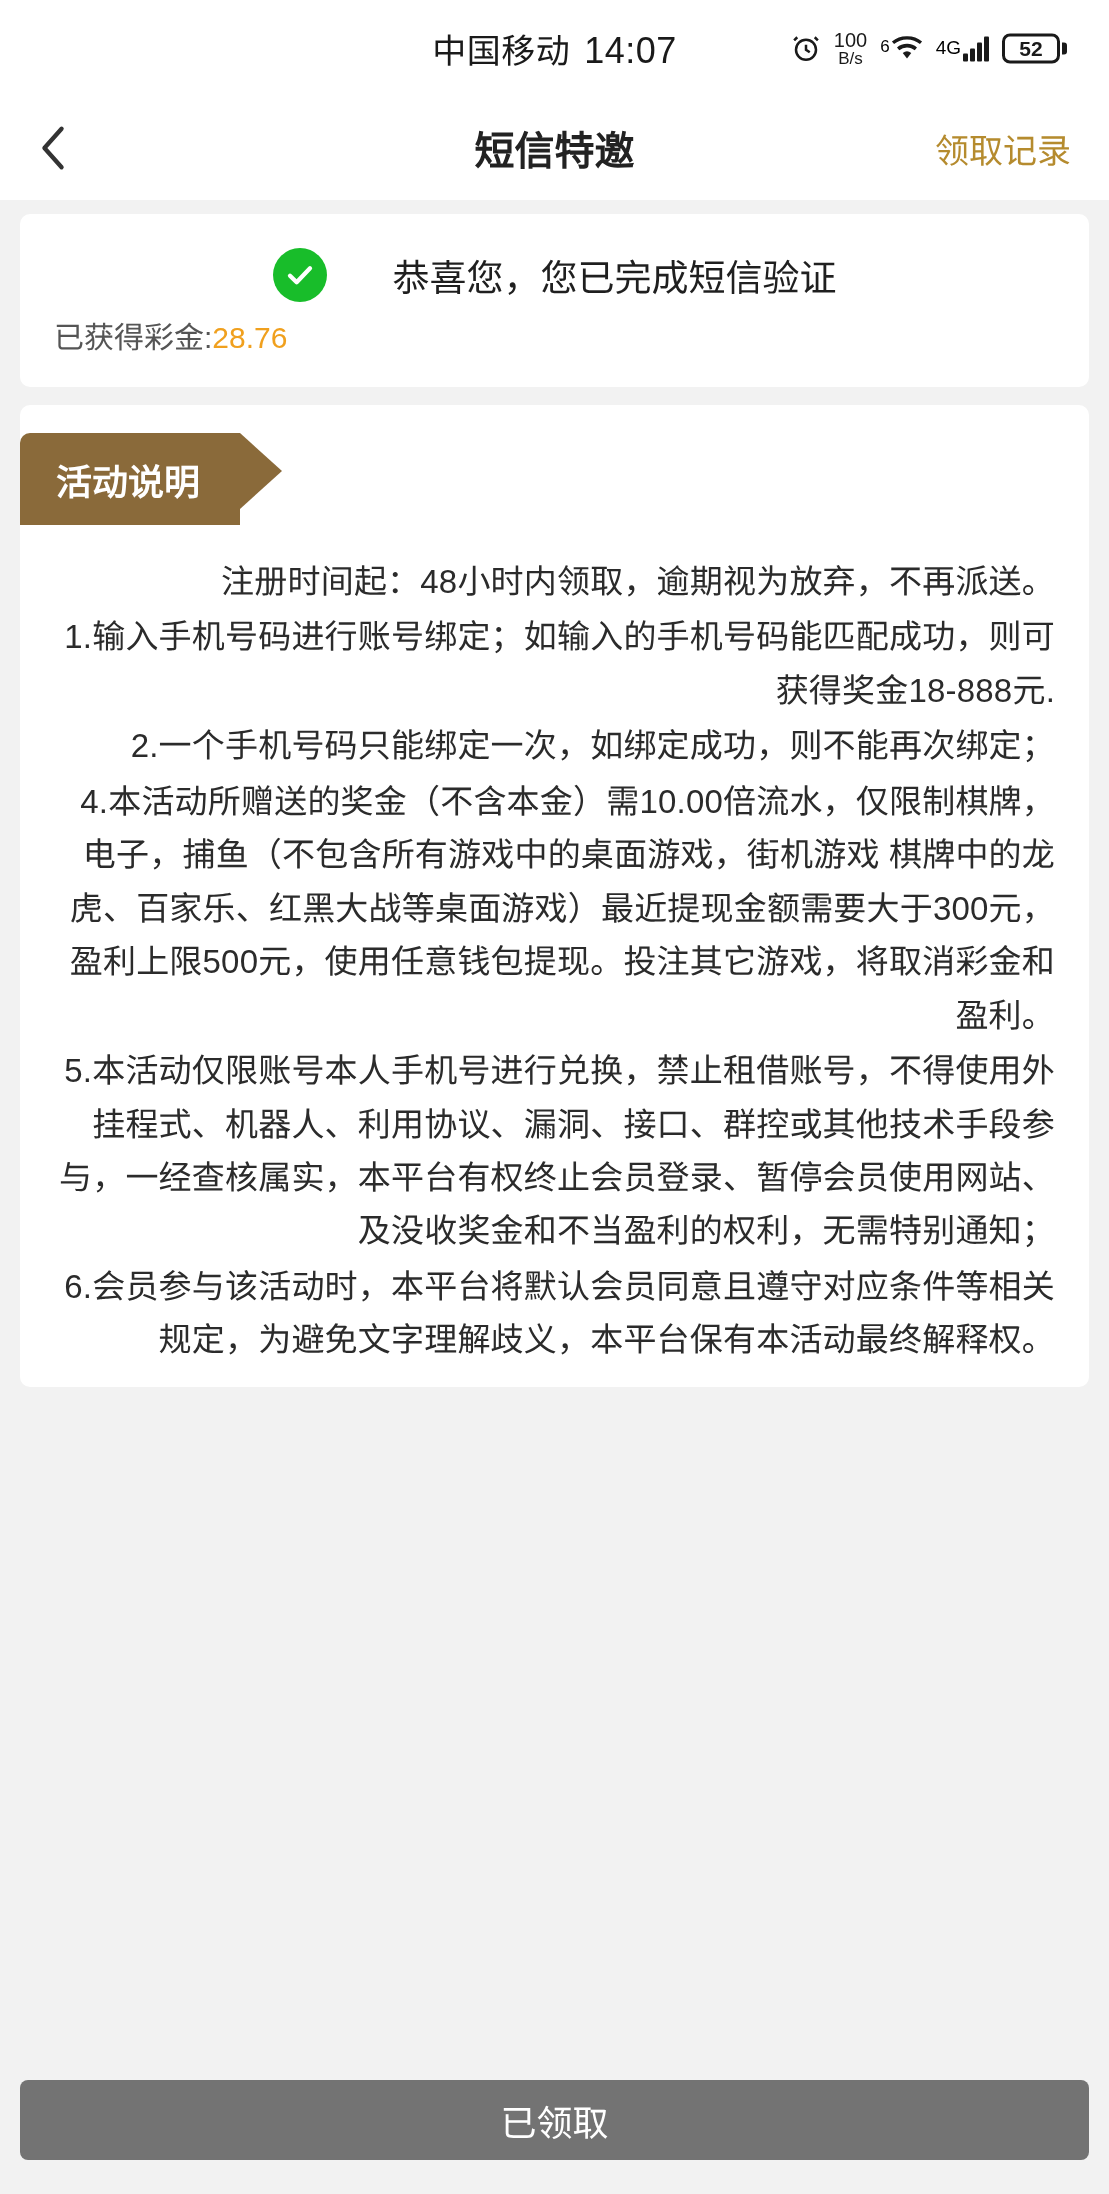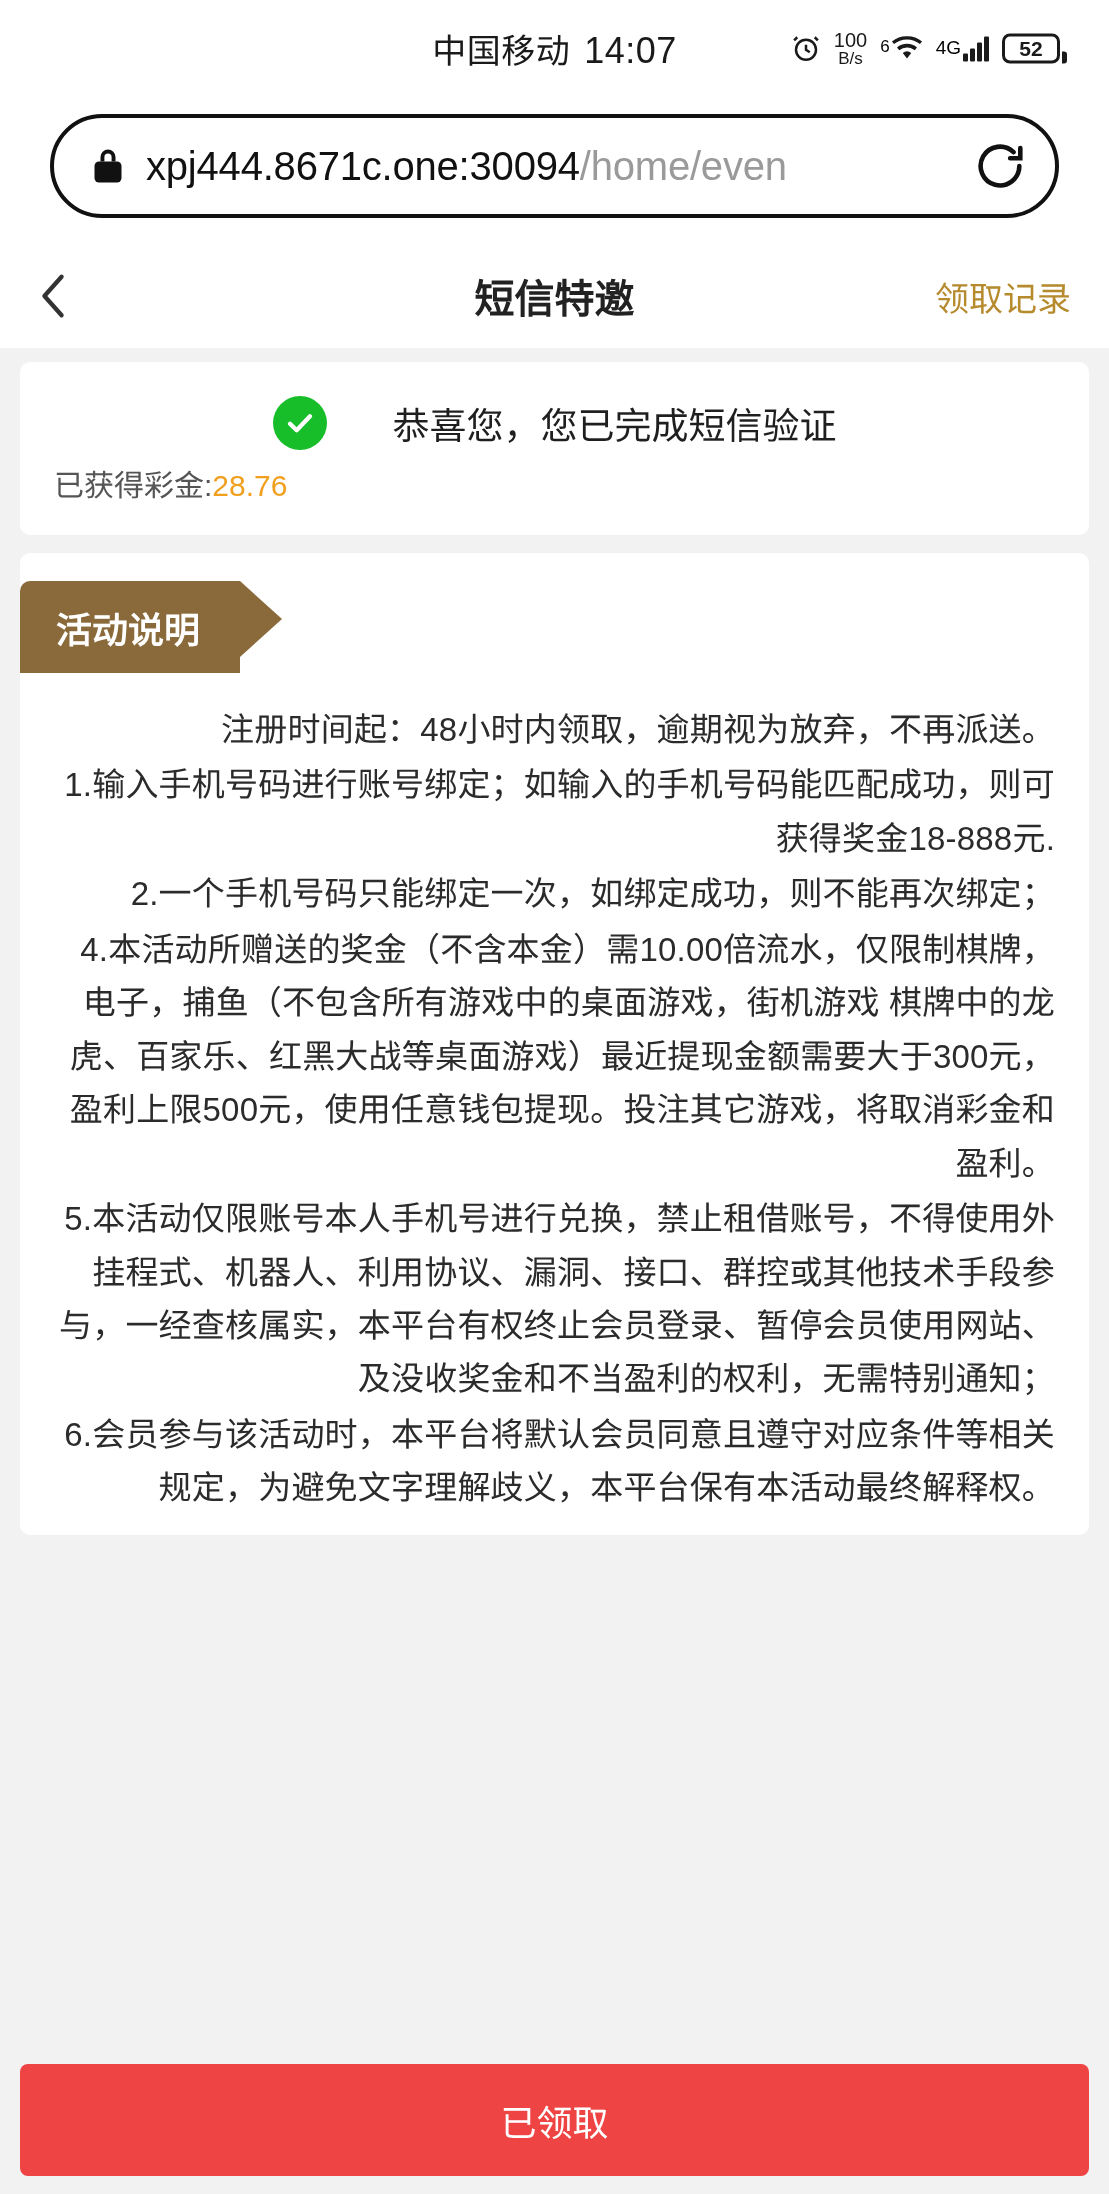--- a/index.html
+++ b/index.html
@@ -72,21 +72,21 @@
   }
   .net4g .lbl { font-size: 19px; line-height: 1; margin-top: 2px; }
   .bars { display: flex; align-items: flex-end; gap: 2px; height: 26px; }
   .bars i { width: 5px; background: #1a1a1a; display: block; border-radius: 1px; }
   .bars i:nth-child(1) { height: 8px; }
   .bars i:nth-child(2) { height: 13px; }
   .bars i:nth-child(3) { height: 19px; }
   .bars i:nth-child(4) { height: 25px; }
   .battery {
     display: flex;
-    align-items: flex-end;
+    align-items: center;
   }
   .battery .shell {
     width: 58px;
     height: 30px;
     border: 3px solid #1a1a1a;
     border-radius: 8px;
     display: flex;
     align-items: center;
     justify-content: center;
     font-size: 21px;
@@ -230,22 +230,22 @@
     left: 0; bottom: 0;
     width: 100%;
     height: 128px;
     background: #f2f2f2;
     display: flex;
     align-items: center;
     padding: 0 20px 20px 20px;
   }
   .claim-btn {
     width: 100%;
-    height: 112px;
-    background: #ef4444;
+    height: 80px;
+    background: #737373;
     color: #ffffff;
     border: none;
     border-radius: 8px;
     font-size: 36px;
     font-family: inherit;
     cursor: default;
   }
 </style>
 </head>
 <body>
@@ -286,39 +286,20 @@
             <i></i>
           </span>
       </span>
       <span class="battery">
         <span class="shell">52</span>
         <span class="tip"></span>
       </span>
     </div>
   </div>
 
-  <div class="urlbar-wrap">
-    <div class="urlbar">
-      <span class="lock-icon">
-        <svg width="36" height="42" viewBox="0 0 24 28" fill="#111111">
-          <rect x="3" y="11" width="18" height="14" rx="3"></rect>
-          <path d="M7 11V8a5 5 0 0 1 10 0v3h-2.6V8a2.4 2.4 0 0 0-4.8 0v3H7z"></path>
-        </svg>
-      </span>
-      <span class="url-text">
-        <span>xpj444.8671c.one:30094</span><span class="dim">/home/even</span>
-      </span>
-      <span class="reload-icon">
-        <svg width="58" height="58" viewBox="0 0 24 24" fill="none" stroke="#111111" stroke-width="1.9" stroke-linecap="round">
-          <path d="M20 12a8 8 0 1 1-2.4-5.7"></path>
-          <path d="M20.4 4.6v4.2h-4.2"></path>
-        </svg>
-      </span>
-    </div>
-  </div>
 
   <div class="page-nav">
     <span class="back-chevron">
       <svg width="30" height="52" viewBox="0 0 14 24" fill="none" stroke="#333333" stroke-width="2" stroke-linecap="round" stroke-linejoin="round">
         <path d="M11 3L3 12l8 9"></path>
       </svg>
     </span>
     <span class="page-title">短信特邀</span>
     <span class="nav-right">领取记录</span>
   </div>

